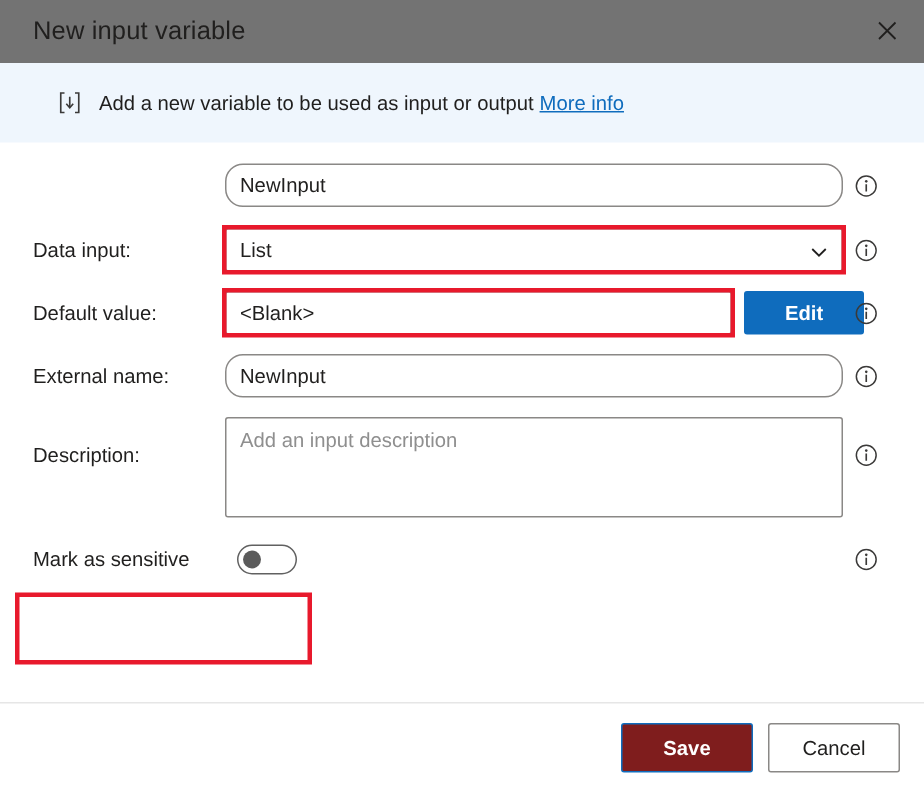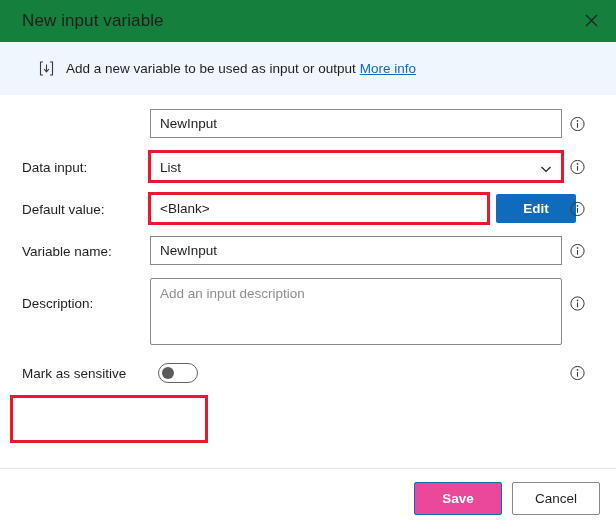--- a/index.html
+++ b/index.html
@@ -22,21 +22,21 @@
     background: #ffffff;
     display: flex;
     flex-direction: column;
   }
 
   
   #titlebar {
     height: 42px;
     flex: 0 0 42px;
     position: relative;
-    background: #15803d;
+    background: #737373;
   }
   #dialog-title {
     position: absolute;
     left: 22px;
     top: 11px;
     font-size: 17px;
     font-weight: 400;
     color: #201f1e;
     letter-spacing: 0.1px;
     white-space: nowrap;
@@ -106,21 +106,21 @@
     color: #201f1e;
     white-space: nowrap;
   }
   .field-control {
     position: absolute;
     left: 150px;
     width: 412px;
     height: 29px;
     box-sizing: border-box;
     border: 1px solid #8a8886;
-    border-radius: 0;
+    border-radius: 12px;
     background: #ffffff;
     font-size: 13.5px;
     color: #201f1e;
     padding: 0 9px;
     line-height: 27px;
     display: block;
     font-family: "Liberation Sans", sans-serif;
     outline: none;
   }
   .field-control::placeholder { color: #8f8f8f; }
@@ -310,21 +310,21 @@
     box-sizing: border-box;
     border-radius: 2px;
     font-size: 13.5px;
     font-family: "Liberation Sans", sans-serif;
     cursor: pointer;
     padding: 0;
   }
   #save-button {
     left: 414px;
     width: 88px;
-    background: #ec4899;
+    background: #7f1d1d;
     color: #ffffff;
     border: 1px solid #0f6cbd;
     font-weight: 600;
   }
   #cancel-button {
     left: 512px;
     width: 88px;
     background: #ffffff;
     color: #201f1e;
     border: 1px solid #8a8886;
@@ -400,21 +400,21 @@
       <span class="info-icon">
         <svg width="15" height="15" viewBox="0 0 15 15">
           <circle cx="7.5" cy="7.5" r="6.6" stroke="#3b3a39" stroke-width="1" fill="none"></circle>
           <circle cx="7.5" cy="4.4" r="0.85" fill="#3b3a39"></circle>
           <path d="M7.5 6.4 L7.5 11.2" stroke="#3b3a39" stroke-width="1.1" fill="none"></path>
         </svg>
       </span>
     </div>
 
     <div class="field-row" style="top: 141px;">
-      <span class="field-label">Variable name:</span>
+      <span class="field-label">External name:</span>
       <input class="field-control" id="external-name-input" type="text" value="NewInput" style="">
       <span class="info-icon">
         <svg width="15" height="15" viewBox="0 0 15 15">
           <circle cx="7.5" cy="7.5" r="6.6" stroke="#3b3a39" stroke-width="1" fill="none"></circle>
           <circle cx="7.5" cy="4.4" r="0.85" fill="#3b3a39"></circle>
           <path d="M7.5 6.4 L7.5 11.2" stroke="#3b3a39" stroke-width="1.1" fill="none"></path>
         </svg>
       </span>
     </div>
 

